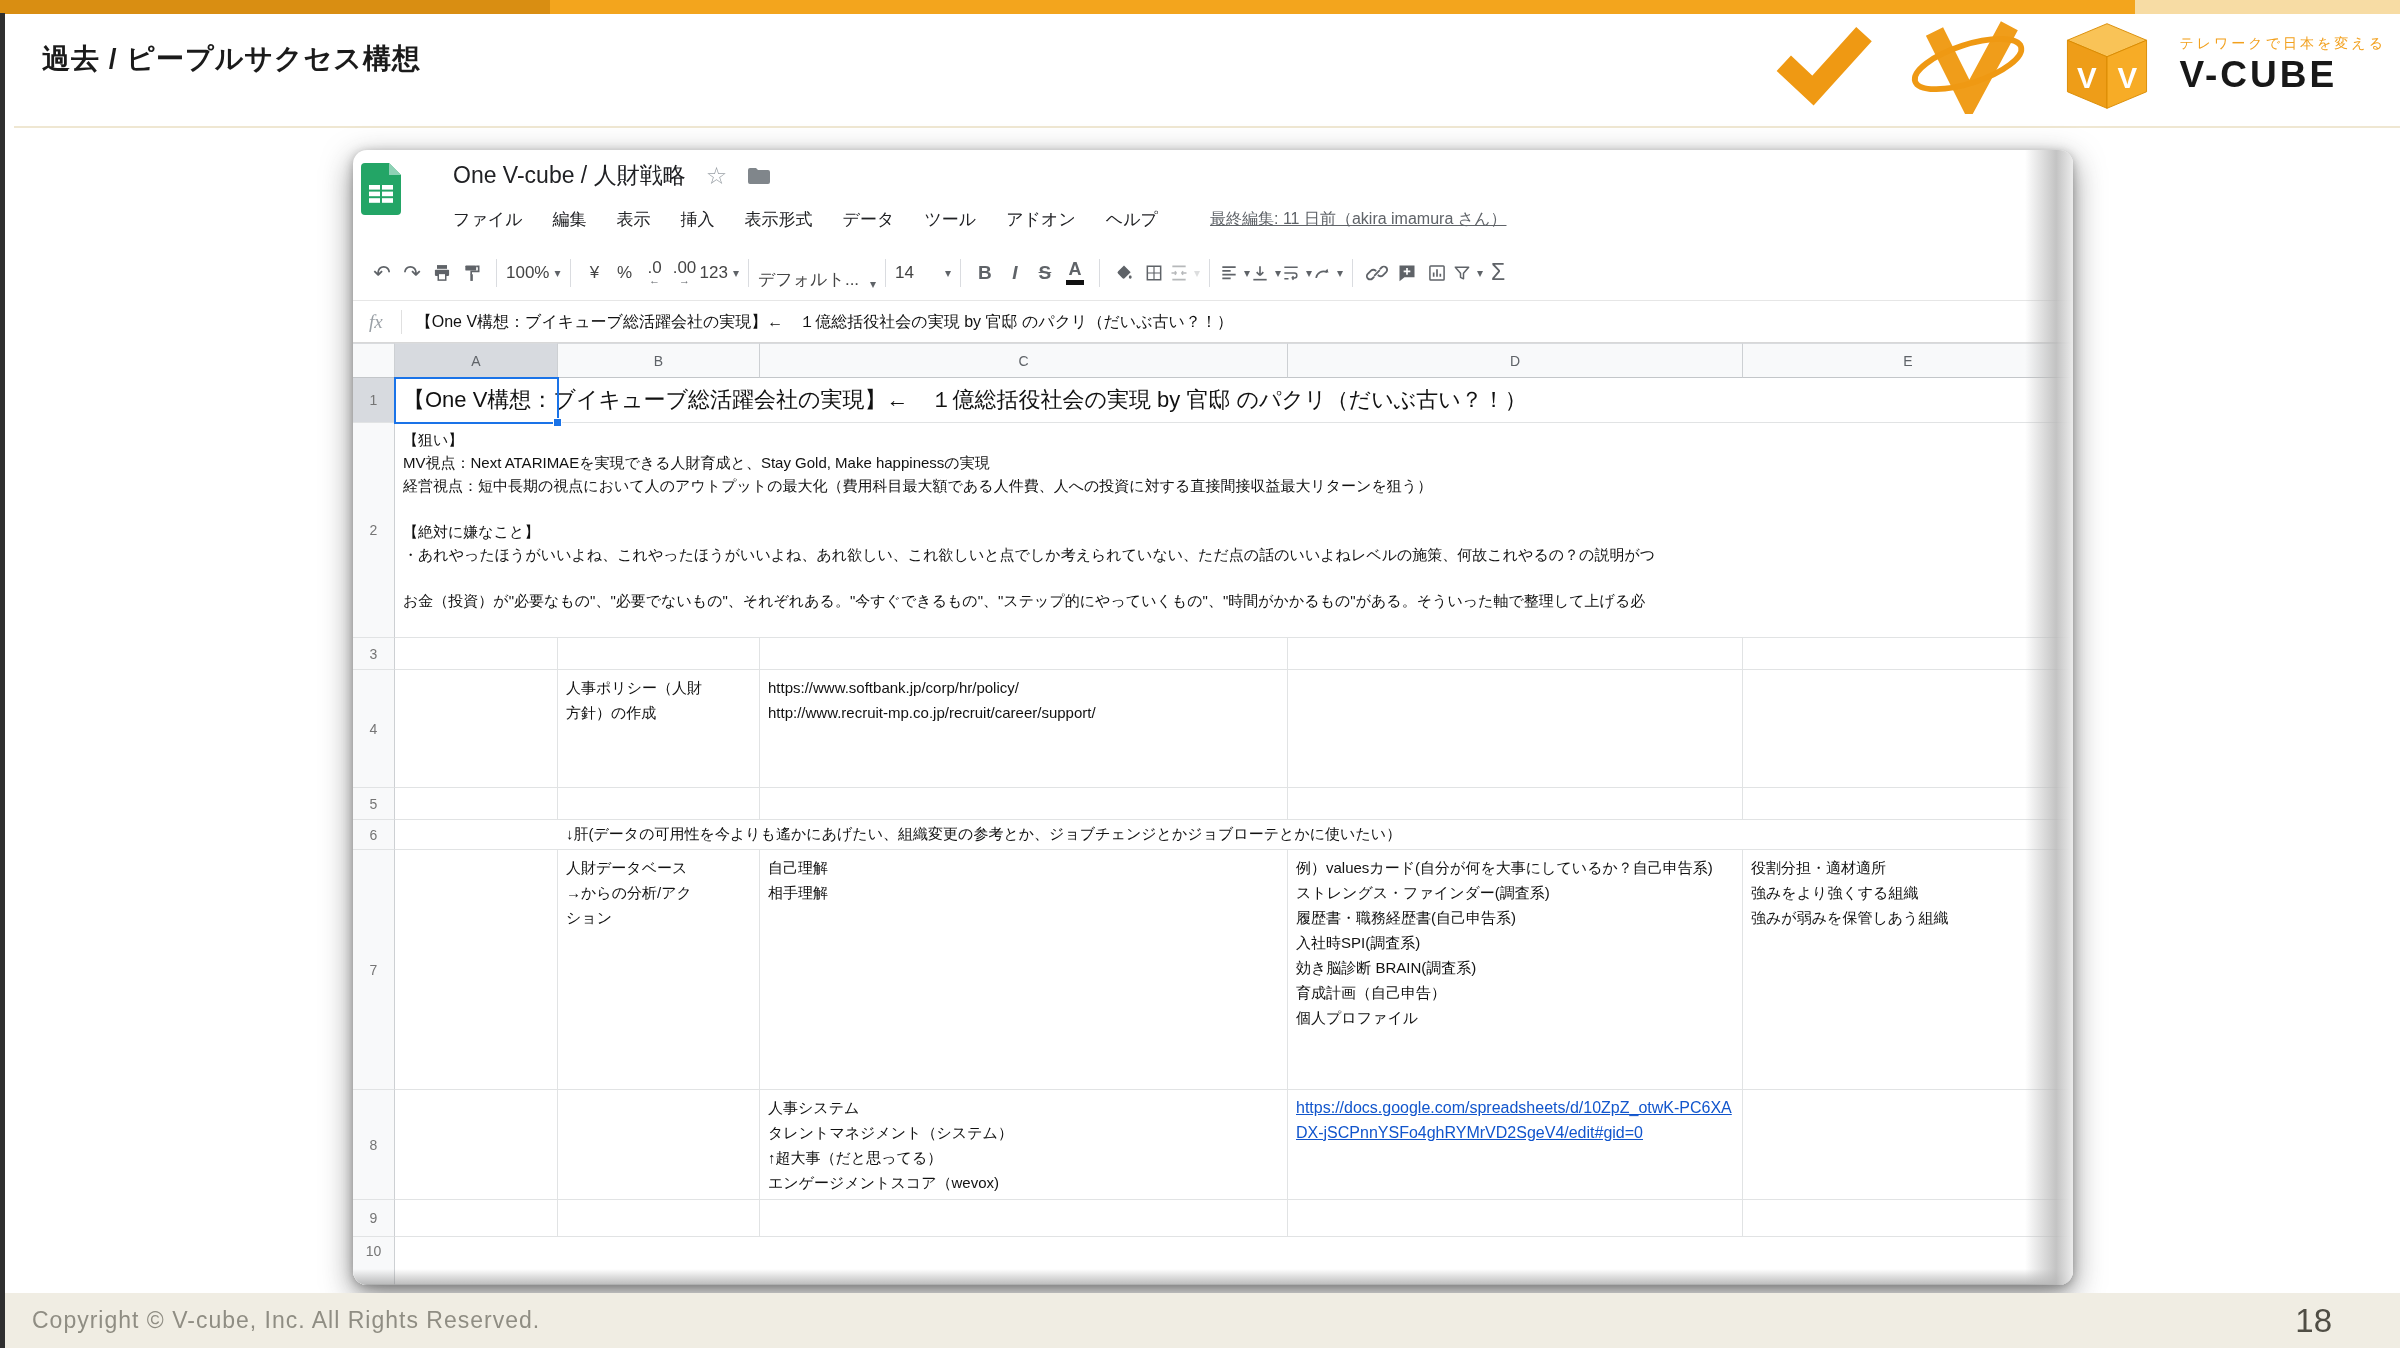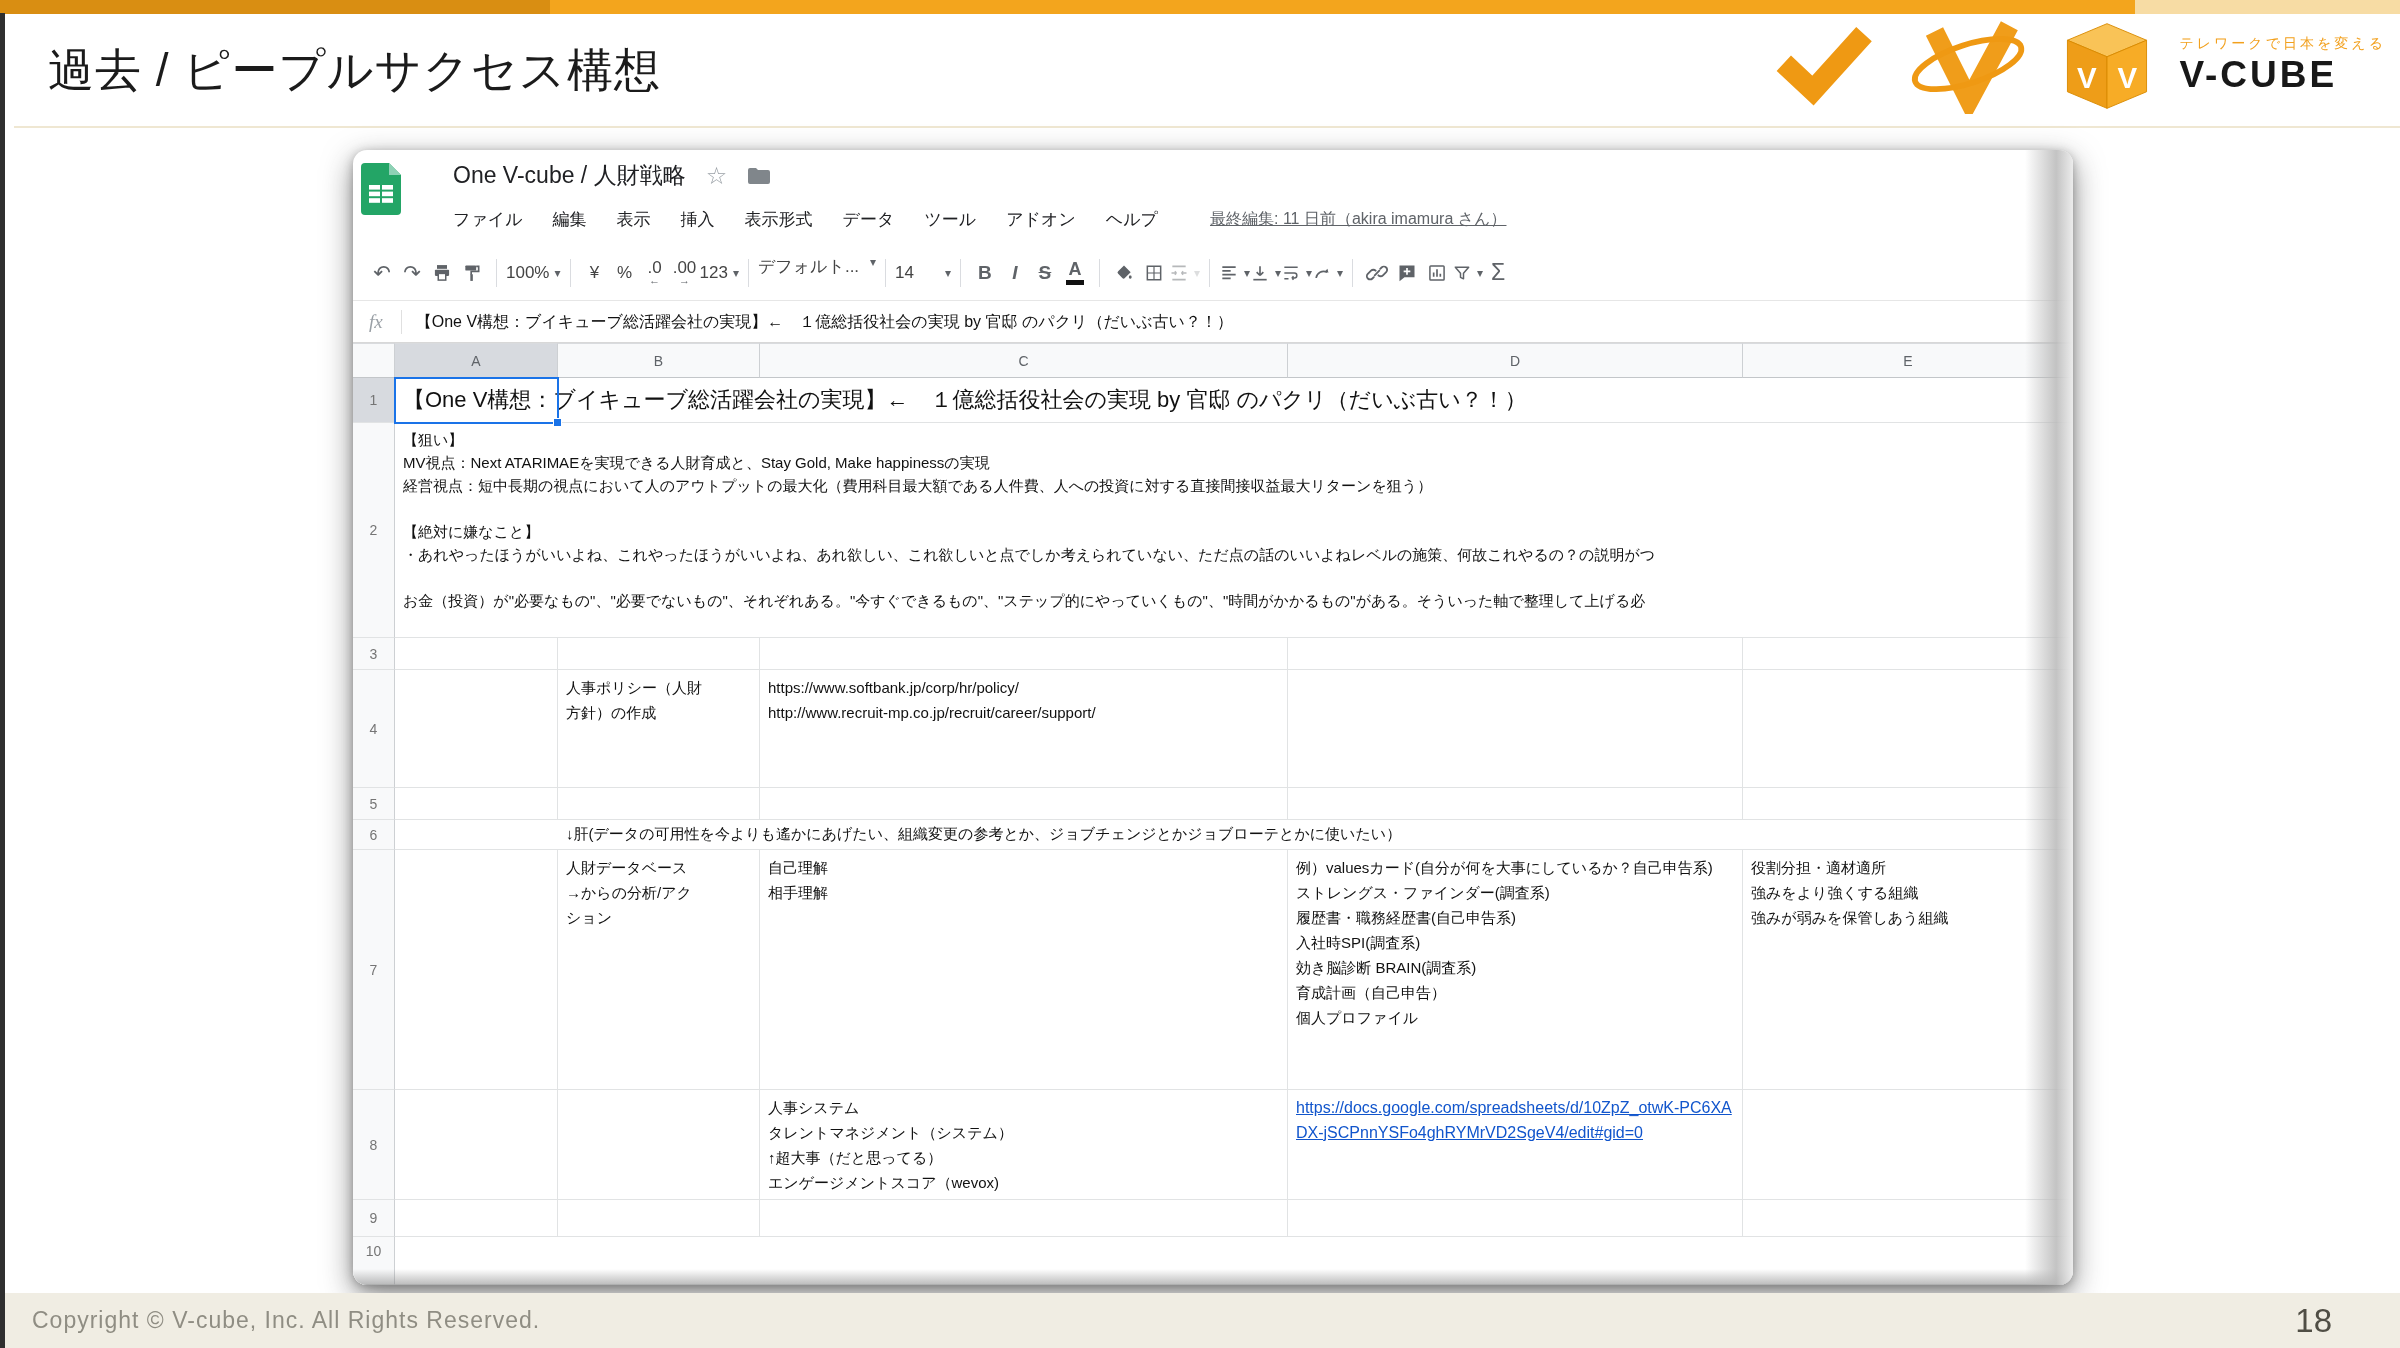--- a/index.html
+++ b/index.html
@@ -8,21 +8,21 @@
   .slide { position:relative; width:2400px; height:1348px; background:#fff; overflow:hidden; }
 
   
   .topbar { position:absolute; left:0; top:0; width:2400px; height:14px; display:flex; }
   .topbar .seg1 { width:550px; background:#d98e12; }
   .topbar .seg2 { flex:1; background:#f3a51d; }
   .topbar .seg3 { width:265px; background:#f7dca4; }
 
   .left-edge { position:absolute; left:0; top:13px; width:5px; height:1335px; background:#2f2f2f; z-index:40; }
 
-  .slide-title { position:absolute; left:48px; top:40px; font-size:46px; font-weight:400; color:#1b1b1b; letter-spacing:1px; }
+  .slide-title { position:absolute; left:42px; top:40px; font-size:28px; font-weight:700; color:#1b1b1b; letter-spacing:1px; }
   .head-rule { position:absolute; left:14px; top:126px; width:2386px; height:2px; background:#efe7d2; }
 
   
   .logos { position:absolute; right:14px; top:18px; display:flex; align-items:center; gap:26px; }
   .logo-text { display:flex; flex-direction:column; align-items:flex-start; line-height:1.1; }
   .tagline { color:#f2a01d; font-size:14px; letter-spacing:3px; margin-bottom:4px; }
   .brand { color:#181818; font-size:37px; font-weight:800; letter-spacing:3px; }
 
   
   .footer { position:absolute; left:0; bottom:0; width:2400px; height:55px; background:#f0ede3; display:flex; align-items:center; }
@@ -56,21 +56,21 @@
   .lbl { font-size:17px; color:#444; }
   .stack { display:flex; flex-direction:column; align-items:center; line-height:1; }
   .stack .arr { font-size:11px; margin-top:-1px; }
   .bold-b { font-weight:700; font-size:19px; }
   .ital-i { font-style:italic; font-size:19px; font-weight:600; }
   .strike-s { text-decoration:line-through; font-size:19px; font-weight:600; }
   .color-a { display:flex; flex-direction:column; align-items:center; line-height:1; }
   .color-a .a { font-size:18px; font-weight:700; }
   .color-a .bar { width:18px; height:5px; background:#111; margin-top:2px; }
   .dim36 { opacity:.45; }
-  .fontbox { width:118px; display:flex; justify-content:space-between; align-items:flex-start; }
+  .fontbox { width:118px; display:flex; justify-content:space-between; align-items:flex-end; }
   .sizebox { width:56px; display:flex; justify-content:space-between; align-items:center; }
 
   .formula { position:absolute; left:0; top:152px; width:100%; height:41px; display:flex; align-items:center; border-bottom:1px solid #d8d8d8; }
   .fx { font-size:19px; font-style:italic; color:#9aa0a6; margin-left:16px; font-family:"Liberation Serif",serif; }
   .fsep { width:1px; height:24px; background:#e0e0e0; margin:0 14px 0 18px; }
   .ftext { font-size:16px; color:#111; white-space:nowrap; overflow:hidden; }
 
   .colhead { position:absolute; left:0; top:193px; width:100%; height:35px; display:flex; background:#f8f9fa; }
   .ch, .ch-corner { border-right:1px solid #cdd0d3; border-bottom:1px solid #c3c6c9; border-top:1px solid #d9dbde;
         display:flex; align-items:center; justify-content:center; font-size:14px; color:#5f6368; background:#f8f9fa; }

